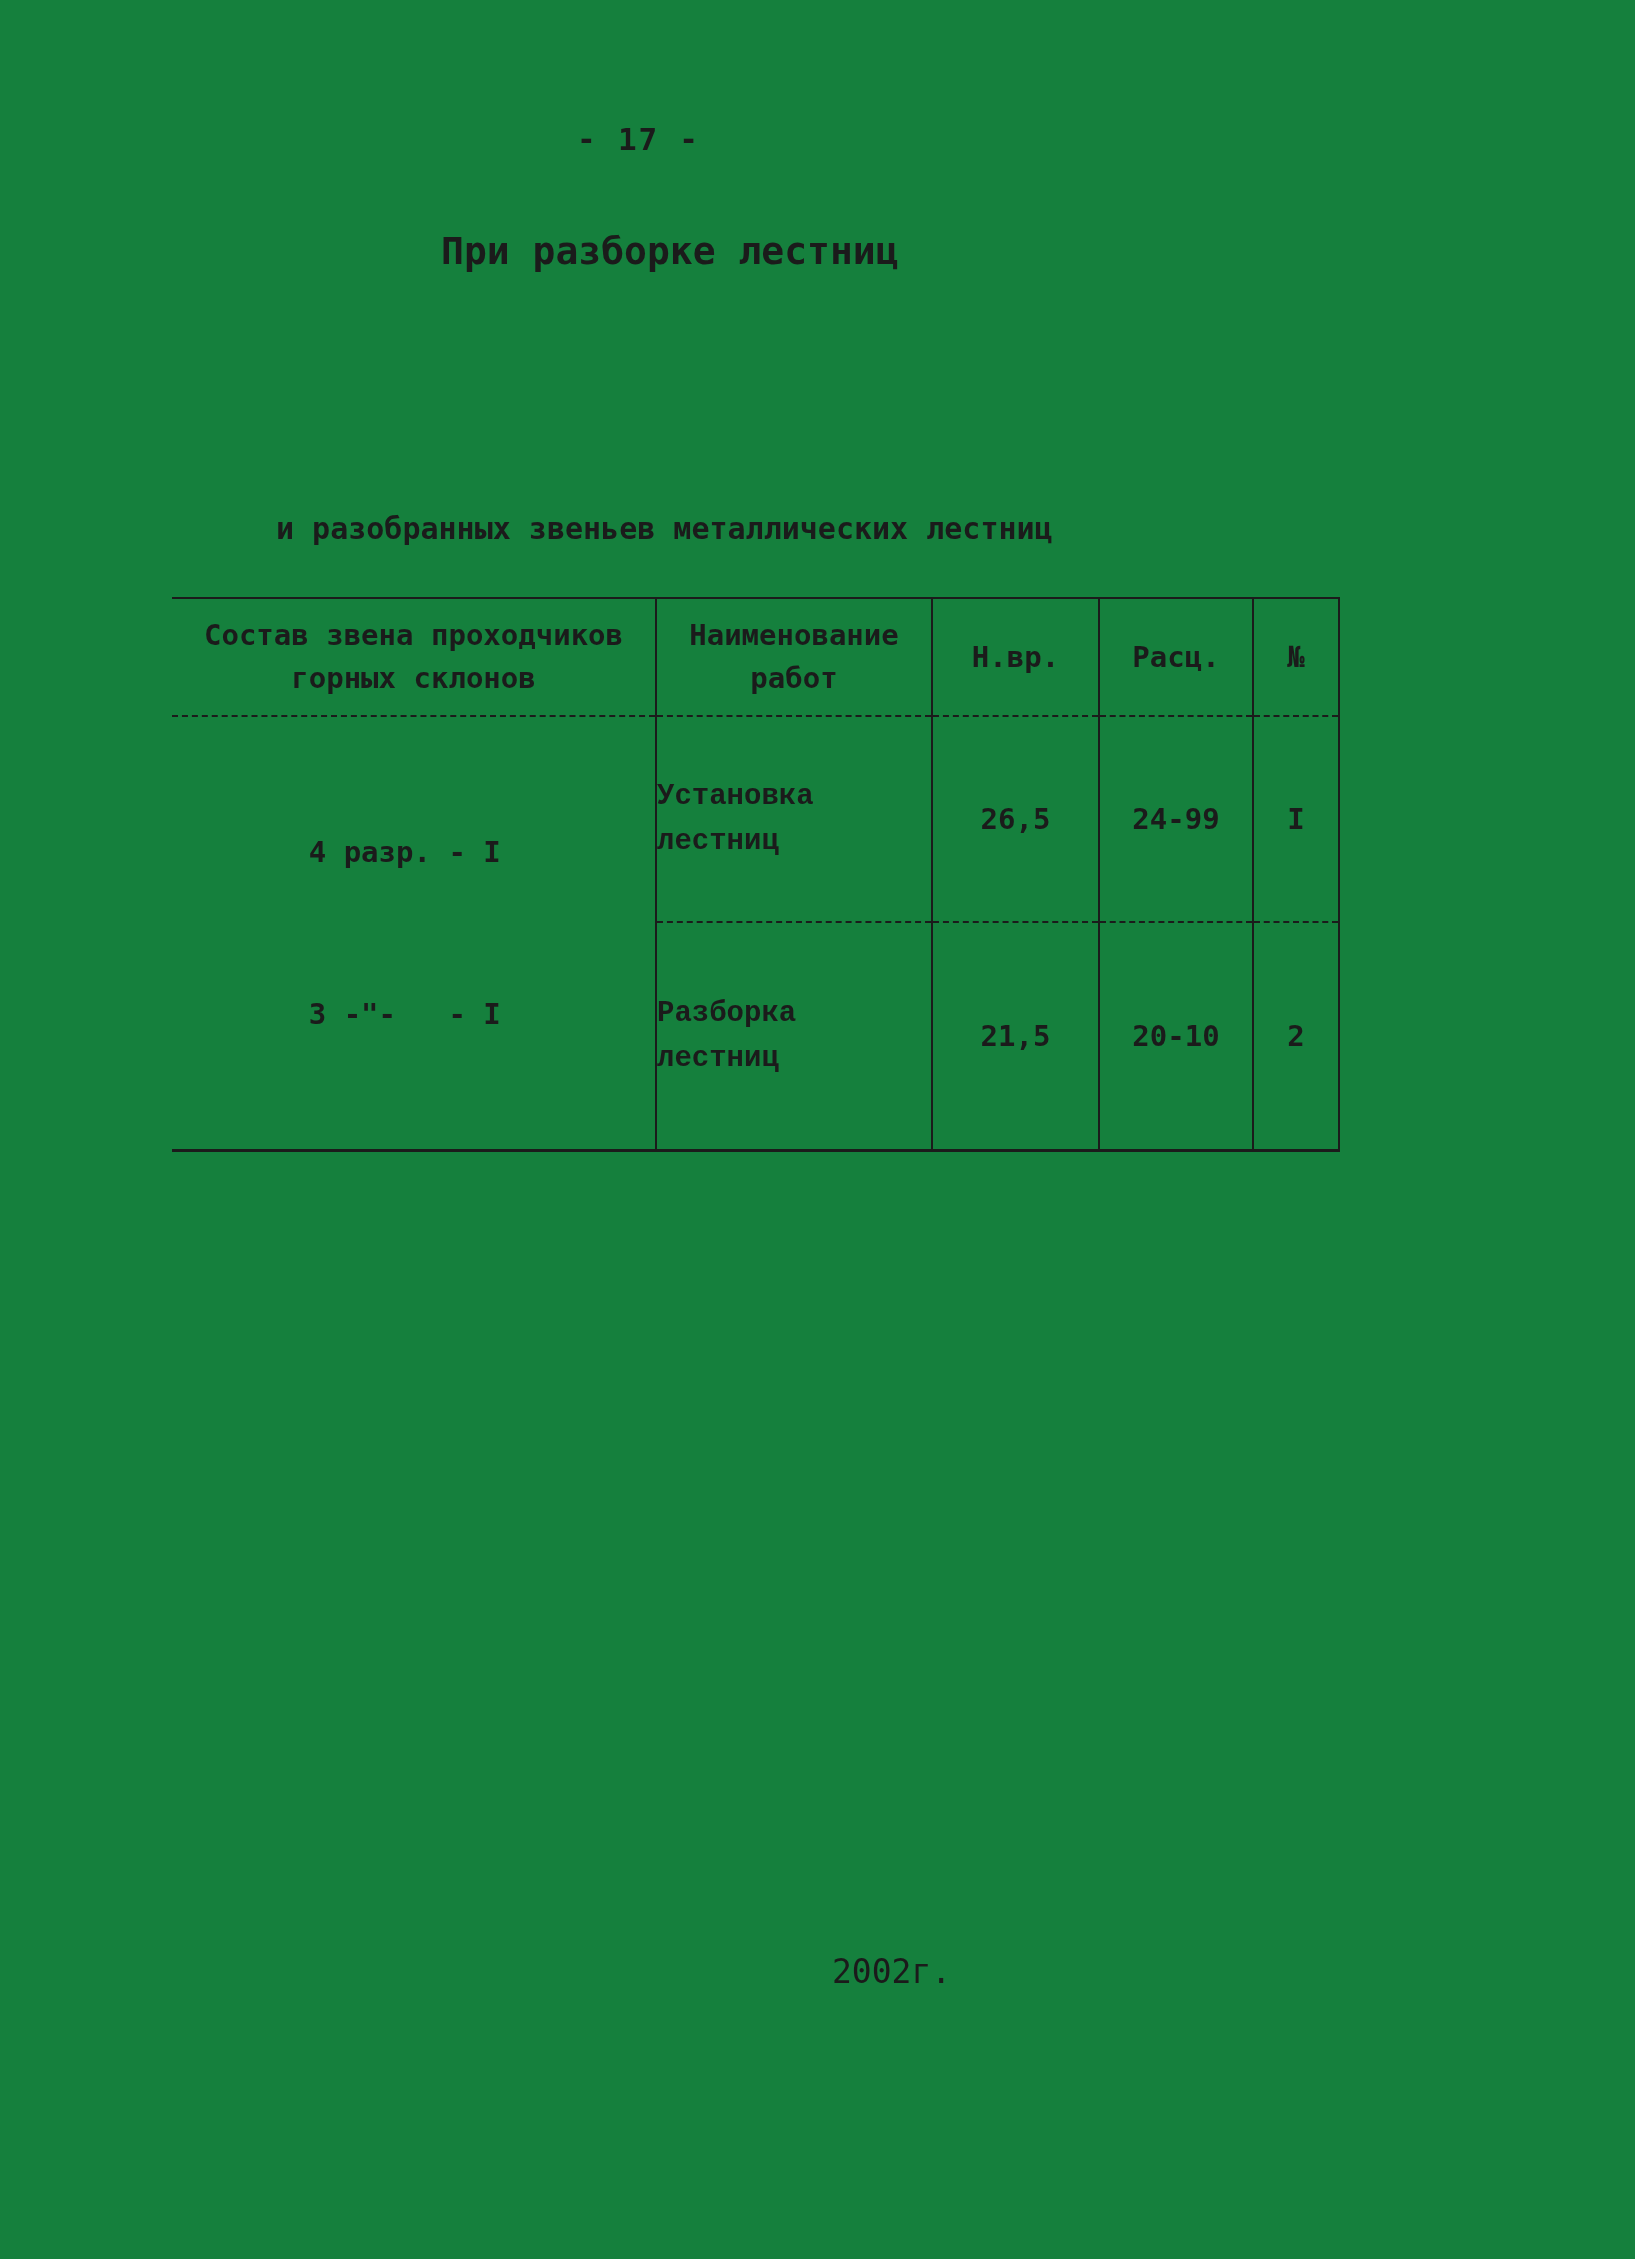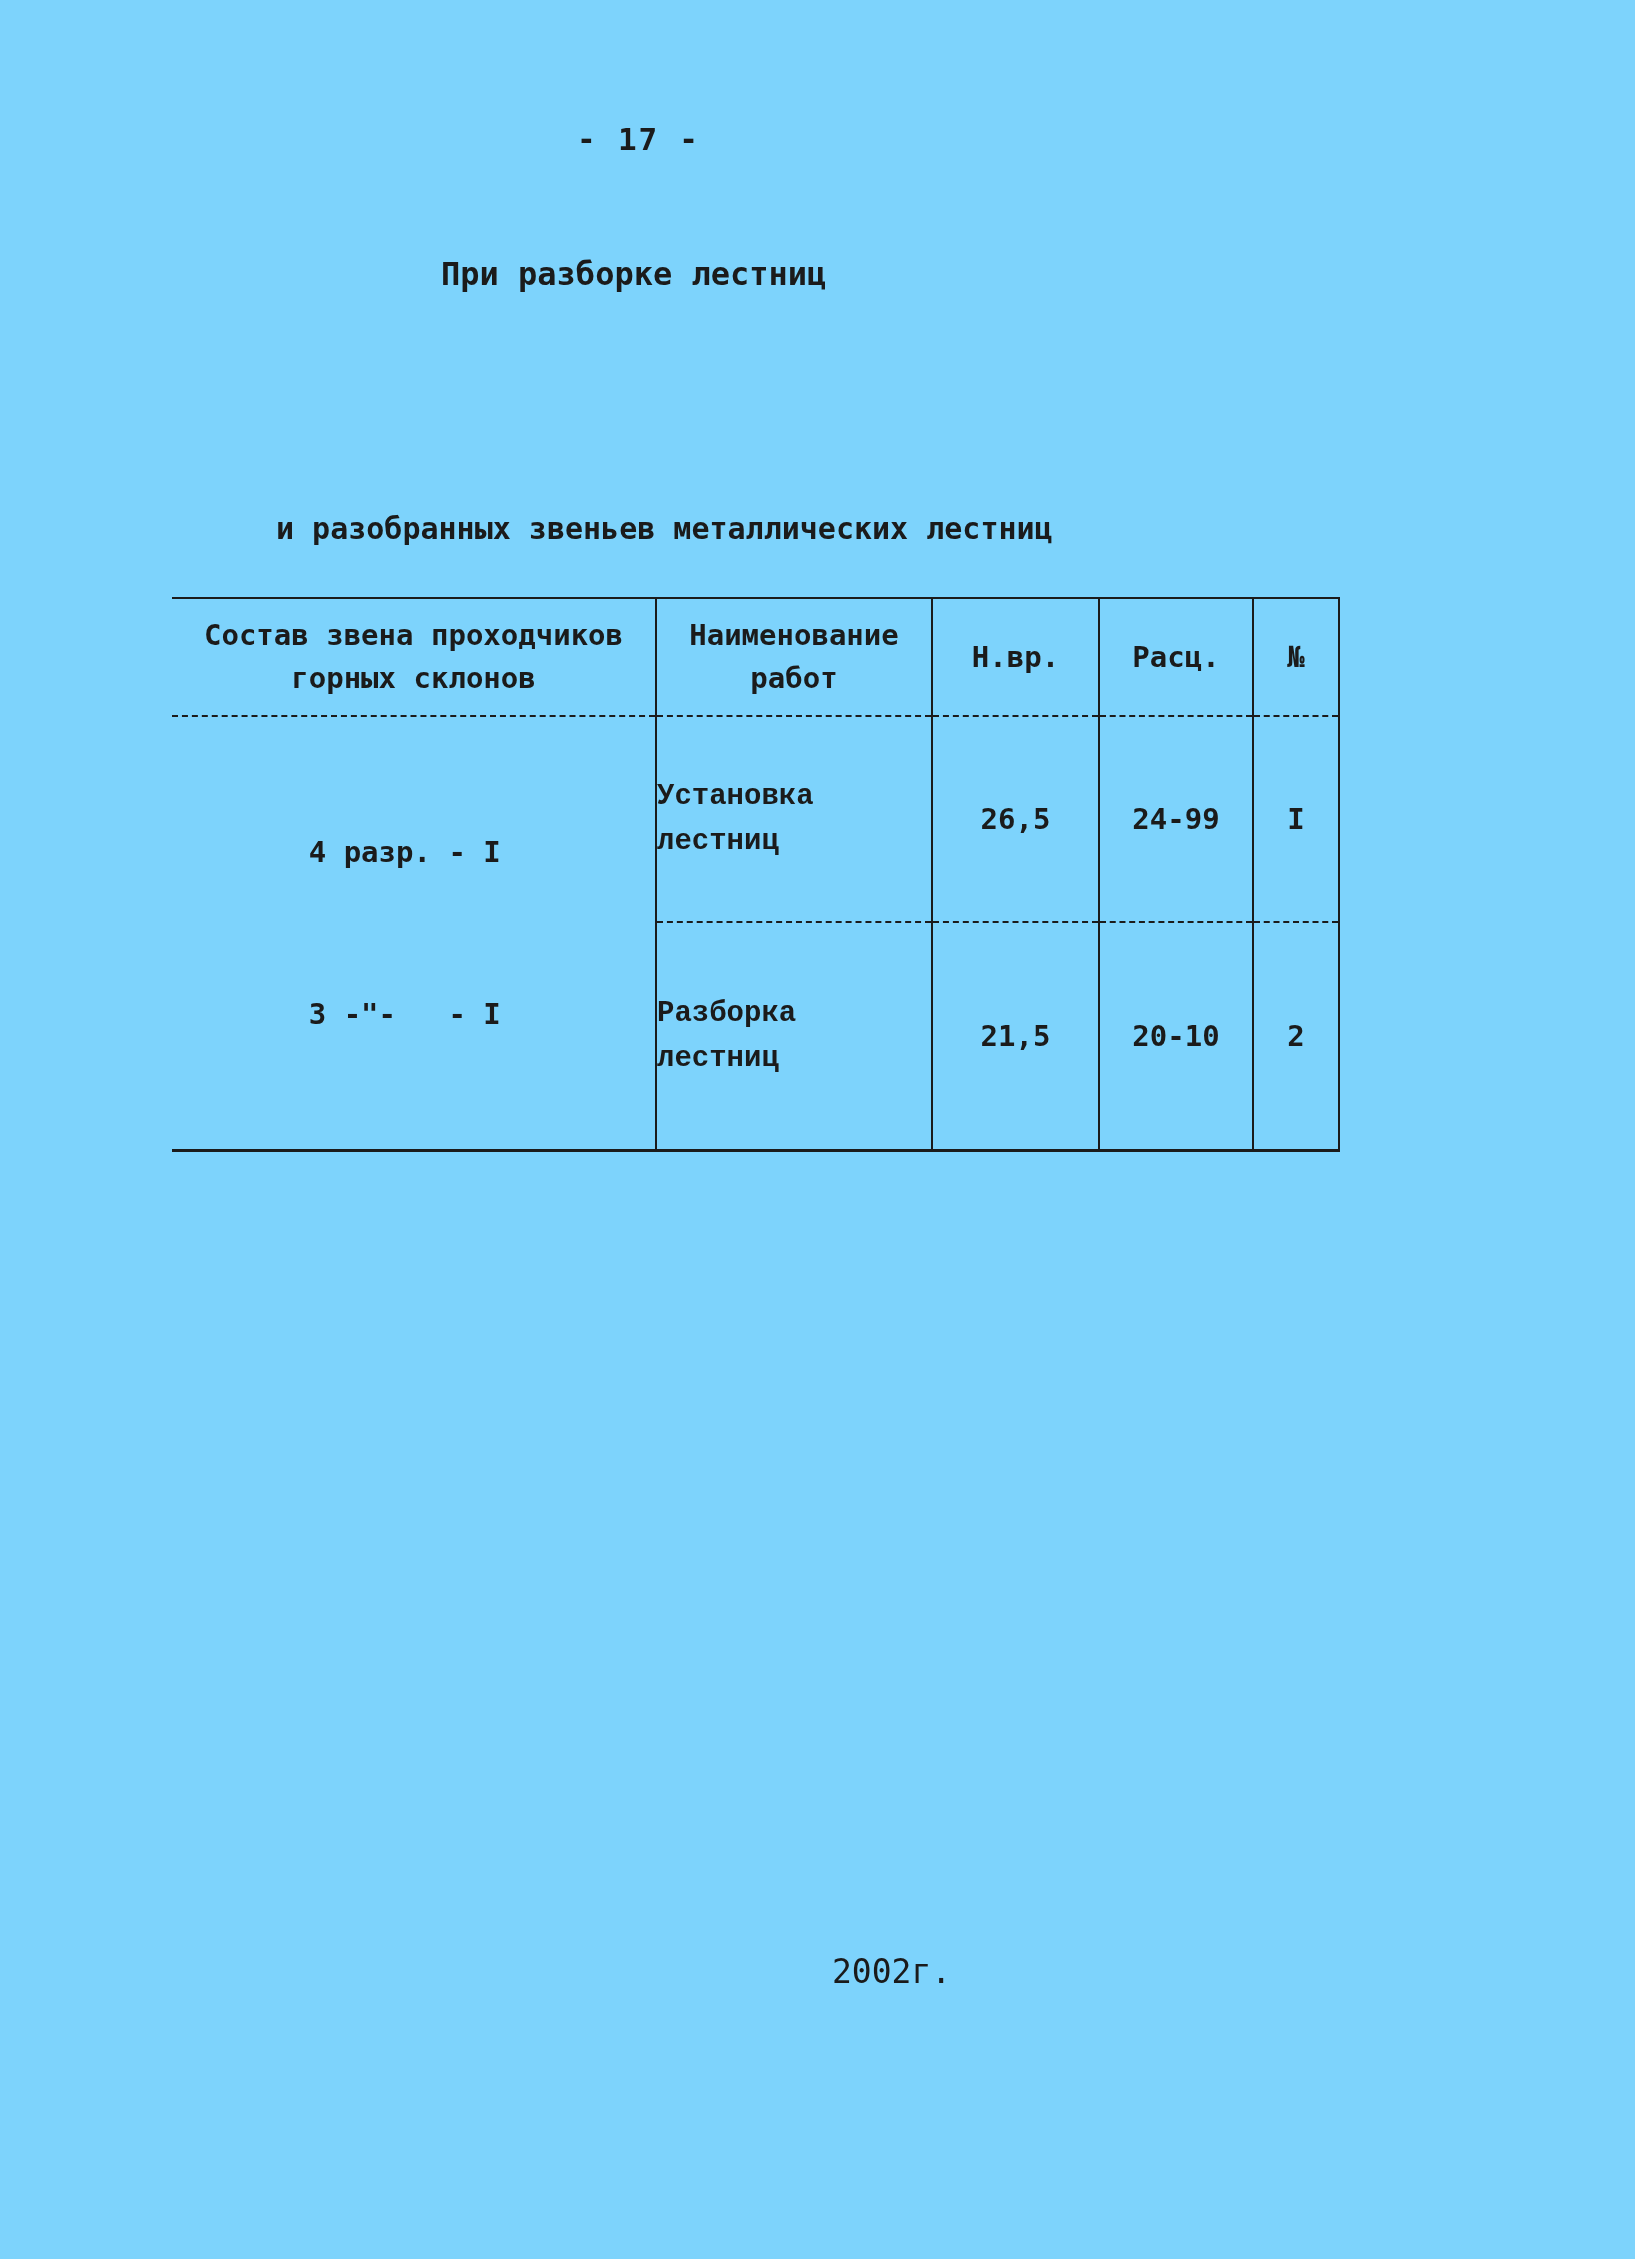--- a/index.html
+++ b/index.html
@@ -4,36 +4,36 @@
 <style>
   html, body {
     margin: 0;
     padding: 0;
     background: #ffffff;
   }
   .page {
     position: relative;
     width: 1636px;
     height: 2260px;
-    background: #7dd3fc;
+    background: #15803d;
     font-family: "DejaVu Sans Mono", "Liberation Mono", monospace;
     color: #1b1b1b;
     font-weight: bold;
     overflow: hidden;
   }
   .abs { position: absolute; white-space: pre; }
 
   .page-number {
     top: 121px; left: 577px;
     font-size: 31px;
     letter-spacing: 1.8px;
   }
   .heading {
-    top: 255px; left: 441px;
-    font-size: 32px;
+    top: 229px; left: 441px;
+    font-size: 38px;
   }
   .para-line1 {
     top: 320px; left: 268px;
     font-size: 30px;
   }
   .para-line2 {
     top: 389px; left: 172px;
     font-size: 30px;
   }
   .title-line1 {

